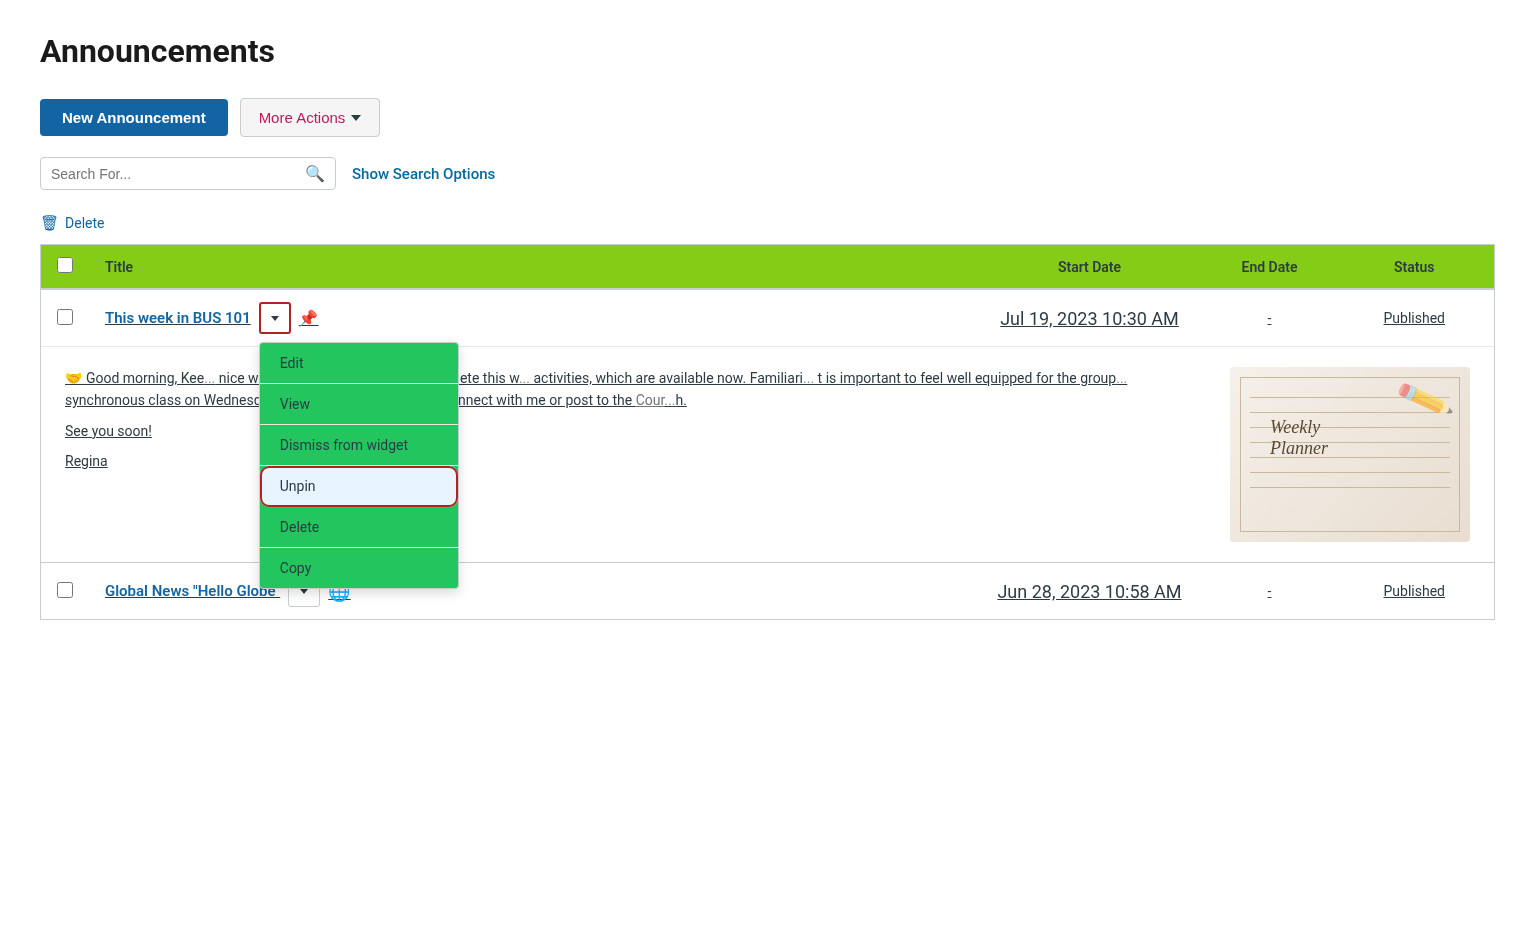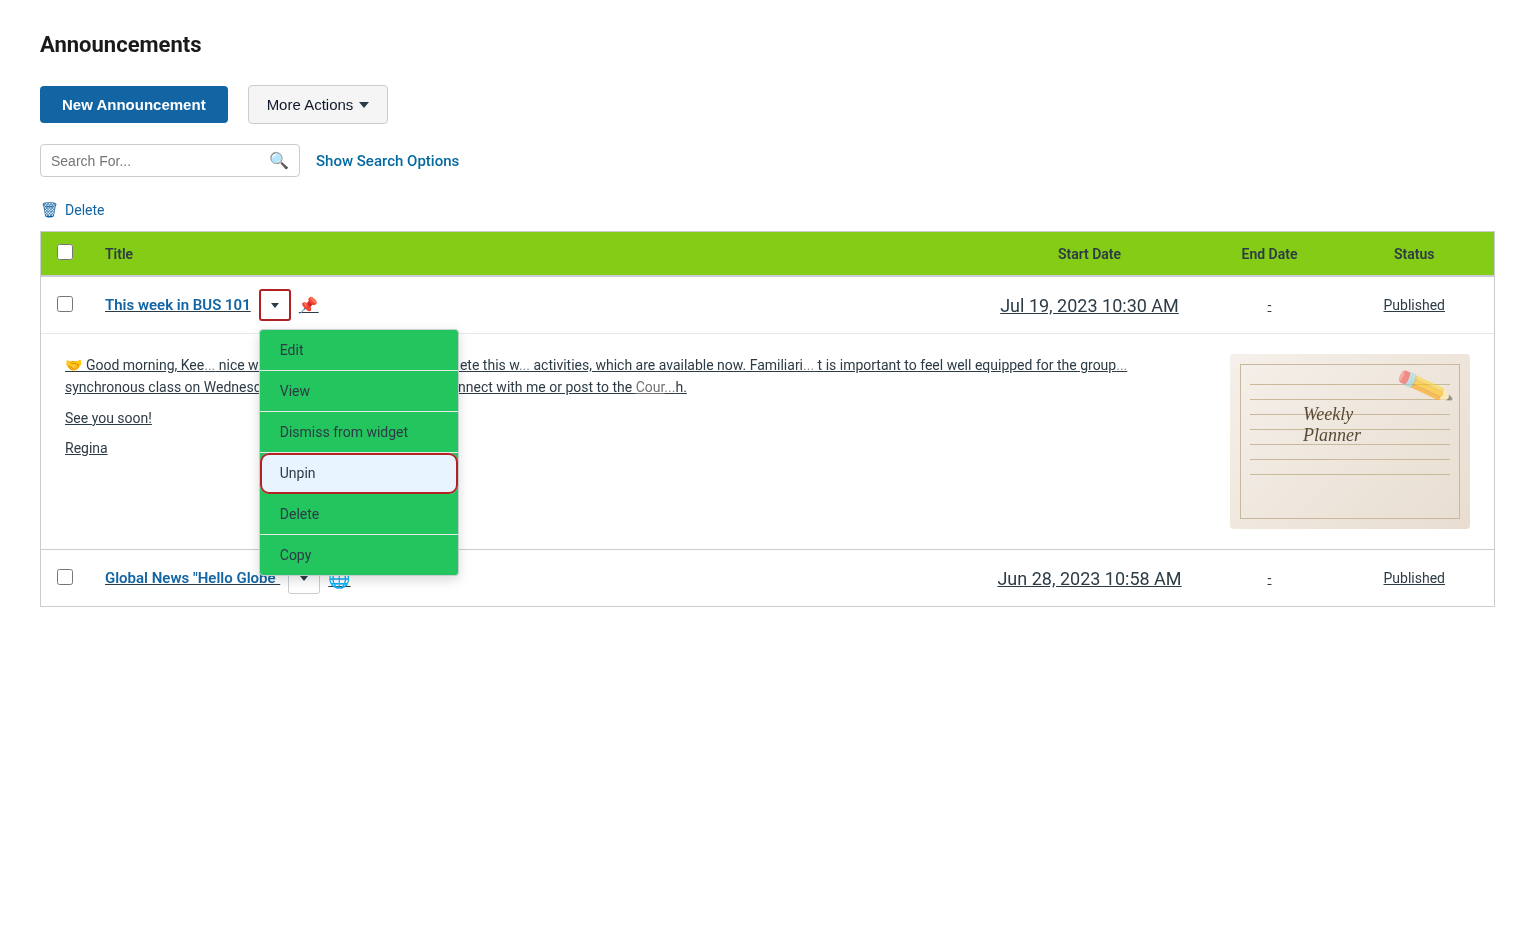--- a/index.html
+++ b/index.html
@@ -7,44 +7,44 @@
       font-family: -apple-system, BlinkMacSystemFont, 'Segoe UI', Roboto, sans-serif;
       background: #fff;
       color: #2d3b45;
       font-size: 14px;
     }
     .page-wrapper {
       max-width: 1535px;
       padding: 32px 40px;
     }
     .page-title {
-      font-size: 22px;
+      font-size: 32px;
       font-weight: 700;
       color: #1a1a1a;
       margin-bottom: 28px;
     }
     .toolbar {
       display: flex;
-      gap: 20px;
+      gap: 12px;
       align-items: center;
       margin-bottom: 20px;
     }
     .btn-new {
       background: #1264a3;
       color: #fff;
       border: none;
       border-radius: 4px;
       padding: 10px 22px;
       font-size: 15px;
       font-weight: 600;
       cursor: pointer;
     }
     .btn-more-actions {
       background: #f5f5f5;
-      color: #0f172a;
+      color: #be185d;
       border: 1px solid #c7cdd1;
       border-radius: 4px;
       padding: 10px 18px;
       font-size: 15px;
       font-weight: 500;
       cursor: pointer;
       display: flex;
       align-items: center;
       gap: 6px;
     }
@@ -61,21 +61,21 @@
       align-items: center;
       gap: 16px;
       margin-bottom: 24px;
     }
     .search-box {
       display: flex;
       align-items: center;
       border: 1px solid #c7cdd1;
       border-radius: 4px;
       padding: 6px 10px;
-      width: 260px;
+      width: 296px;
       background: #fff;
     }
     .search-box input {
       border: none;
       outline: none;
       font-size: 14px;
       color: #888;
       width: 100%;
     }
     .search-icon-svg {
@@ -241,21 +241,20 @@
       margin-bottom: 14px;
     }
     .notebook-text-overlay {
       position: absolute;
       top: 50px;
       left: 40px;
       font-family: cursive;
       font-size: 18px;
       color: #5a4a35;
       font-style: italic;
-      margin-left: 33px;
     }
     .hand-stylus {
       position: absolute;
       top: 10px;
       right: 20px;
       font-size: 40px;
       transform: rotate(-20deg);
       opacity: 0.6;
     }
     

